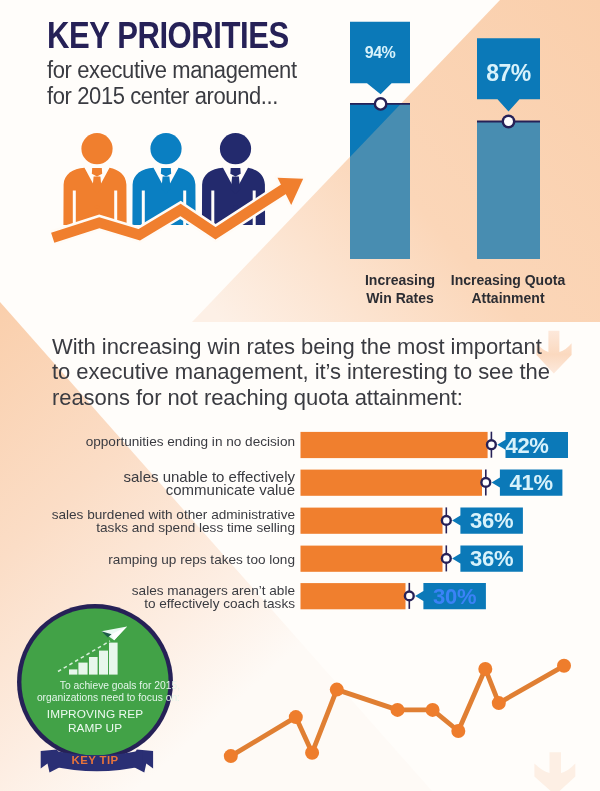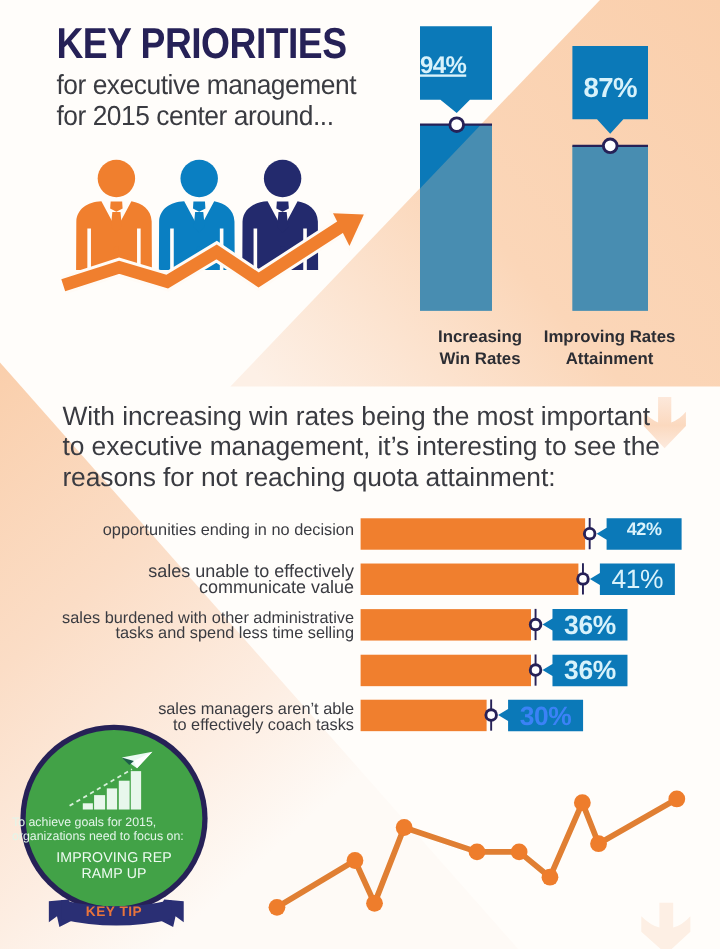--- a/index.html
+++ b/index.html
@@ -112,29 +112,29 @@
       <g clip-path="url(#clipBar2)">
         <polygon points="252.1,-100 400,-100 400,400 -225.4,400" fill="#f8c9a0" opacity="0.26"></polygon>
       </g>
       <path fill="#0b79b8" d="M147 24.3 H210 V85.3 H189.5 L178.5 97.5 L167.5 85.3 H147 Z"></path>
       <line x1="147" y1="107.5" x2="210" y2="107.5" stroke="#262157" stroke-width="1.9"></line>
       <circle cx="178.5" cy="107.5" r="6.9" fill="#262157"></circle>
       <circle cx="178.5" cy="107.5" r="4.5" fill="#ffffff"></circle>
     </g>
   </svg>
 
-  <div class="abs" style="left:350px;top:44px;width:60px;font-size:20px;font-weight:bold;color:#d8f2fb;letter-spacing:-0.5px;text-decoration:underline;">94%</div>
+  <div class="abs" style="left:350px;top:44px;width:60px;text-align:center;font-size:16px;font-weight:bold;color:#d8f2fb;letter-spacing:-0.5px;">94%</div>
   <div class="abs" style="left:477px;top:60px;width:63px;text-align:center;font-size:23px;font-weight:bold;color:#d8f2fb;letter-spacing:-0.5px;">87%</div>
 
   <div class="abs" style="left:340px;top:271px;width:120px;text-align:center;font-size:14px;font-weight:bold;color:#2c2d33;line-height:18px;">
     <div>Increasing</div>
     <div>Win Rates</div>
   </div>
   <div class="abs" style="left:426px;top:271px;width:164px;text-align:center;font-size:14px;font-weight:bold;color:#2c2d33;line-height:18px;">
-    <div>Improving Rates</div>
+    <div>Increasing Quota</div>
     <div>Attainment</div>
   </div>
 
   <div class="abs" style="left:52px;top:334px;width:540px;font-size:22px;color:#3a3b41;line-height:25.4px;
               white-space:nowrap;letter-spacing:-0.06px;">
     <div>With increasing win rates being the most important</div>
     <div>to executive management, it’s interesting to see the</div>
     <div>reasons for not reaching quota attainment:</div>
   </div>
 
@@ -183,27 +183,30 @@
       <div>opportunities ending in no decision</div>
     </div>
     <div class="abs" style="left:35px;top:471px;width:260px;text-align:right;font-size:15px;color:#3a3b41;line-height:12.9px;">
       <div>sales unable to effectively</div>
       <div>communicate value</div>
     </div>
     <div class="abs" style="left:35px;top:509px;width:260px;text-align:right;font-size:13.6px;color:#3a3b41;line-height:12.9px;">
       <div>sales burdened with other administrative</div>
       <div>tasks and spend less time selling</div>
     </div>
+    <div class="abs" style="left:35px;top:554px;width:260px;text-align:right;font-size:13.6px;color:#3a3b41;line-height:12.9px;">
+      <div>ramping up reps takes too long</div>
+    </div>
     <div class="abs" style="left:35px;top:585px;width:260px;text-align:right;font-size:13.6px;color:#3a3b41;line-height:12.9px;">
       <div>sales managers aren’t able</div>
       <div>to effectively coach tasks</div>
     </div>
 
-    <div class="abs" style="left:505.5px;top:432.5px;width:62.5px;text-align:center;font-size:15px;font-weight:bold;color:#d8f2fb;letter-spacing:-0.3px;">42%</div>
-    <div class="abs" style="left:499.9px;top:470.2px;width:62.5px;text-align:center;font-size:22px;font-weight:normal;color:#d8f2fb;letter-spacing:-0.3px;">41%</div>
+    <div class="abs" style="left:505.5px;top:432.5px;width:62.5px;text-align:left;font-size:22px;font-weight:bold;color:#d8f2fb;letter-spacing:-0.3px;">42%</div>
+    <div class="abs" style="left:499.9px;top:470.2px;width:62.5px;text-align:center;font-size:22px;font-weight:bold;color:#d8f2fb;letter-spacing:-0.3px;">41%</div>
     <div class="abs" style="left:460.4px;top:508.2px;width:62.5px;text-align:center;font-size:22px;font-weight:bold;color:#d8f2fb;letter-spacing:-0.3px;">36%</div>
     <div class="abs" style="left:460.4px;top:546.2px;width:62.5px;text-align:center;font-size:22px;font-weight:bold;color:#d8f2fb;letter-spacing:-0.3px;">36%</div>
     <div class="abs" style="left:423.4px;top:583.7px;width:62.5px;text-align:center;font-size:22px;font-weight:bold;color:#3b82f6;letter-spacing:-0.3px;">30%</div>
   </div>
 
   <svg class="abs" style="left:220px;top:640px;" width="380" height="151" viewBox="0 0 380 151">
     <polyline fill="none" stroke="#e07f33" stroke-width="4.8" stroke-linejoin="round" stroke-linecap="round" points="10.8,116.1 75.8,77.1 92.1,112.8 116.8,49.6 177.5,69.9 212.6,69.9 238.3,91.0 265.3,28.9 278.8,63.1 344.0,25.8"></polyline>
     <g fill="#ee7d2c">
       <circle cx="10.8" cy="116.1" r="7"></circle>
       <circle cx="75.8" cy="77.1" r="7"></circle>
@@ -238,21 +241,21 @@
       <rect x="99" y="42.6" width="8.6" height="32"></rect>
     </g>
     <path d="M48 71.5 L100 41" stroke="#d7f0da" stroke-width="1.5" stroke-dasharray="3.6 3" fill="none"></path>
     <g>
       <path d="M117 26.4 L91.5 31.2 L104.2 40.2 Z" fill="#eafaf2"></path>
       <path d="M117 26.4 L104.2 40.2 L101.5 34.2 Z" fill="#ffffff"></path>
       <path d="M91.5 31.2 L101.5 34.2 L97.8 37.6 Z" fill="#1d5c4a"></path>
     </g>
   </svg>
 
-  <div class="abs" style="left:10px;top:680px;width:170px;text-align:left;font-size:10.3px;color:#e3f5e9;line-height:11.8px;">
+  <div class="abs" style="left:10px;top:680px;width:170px;text-align:right;font-size:10.3px;color:#e3f5e9;line-height:11.8px;">
     <div>To achieve goals for 2015,</div>
     <div>organizations need to focus on:</div>
   </div>
   <div class="abs" style="left:10px;top:754px;width:170px;text-align:center;font-size:11.4px;font-weight:bold;color:#e8743b;letter-spacing:0.4px;">KEY TIP</div>
   <div class="abs" style="left:10px;top:708px;width:170px;text-align:center;font-size:11.8px;color:#edfaf0;line-height:13.6px;letter-spacing:0.1px;">
     <div>IMPROVING REP</div>
     <div>RAMP UP</div>
   </div>
 
 </div>

